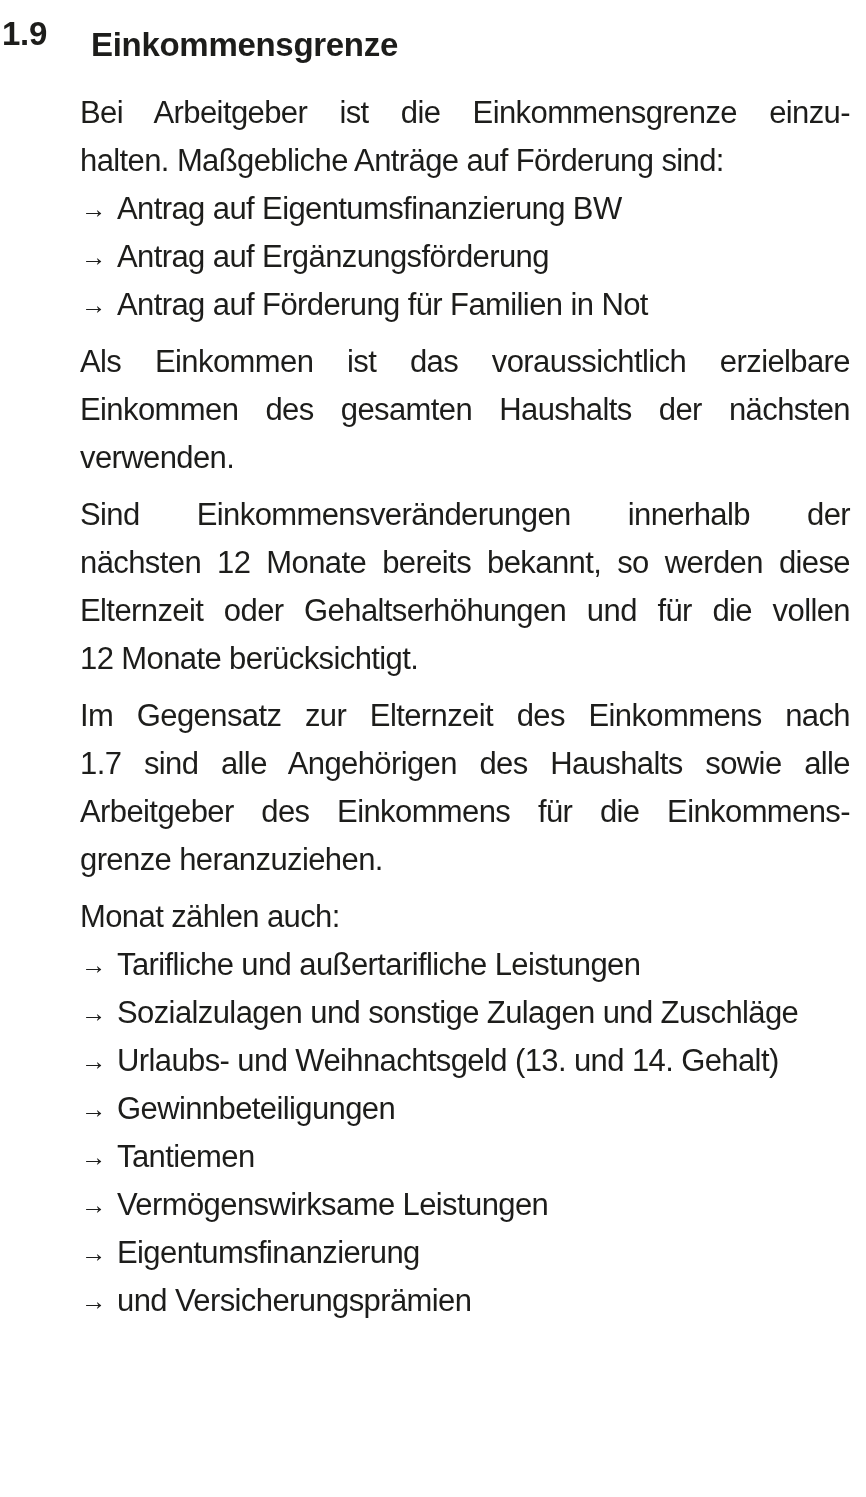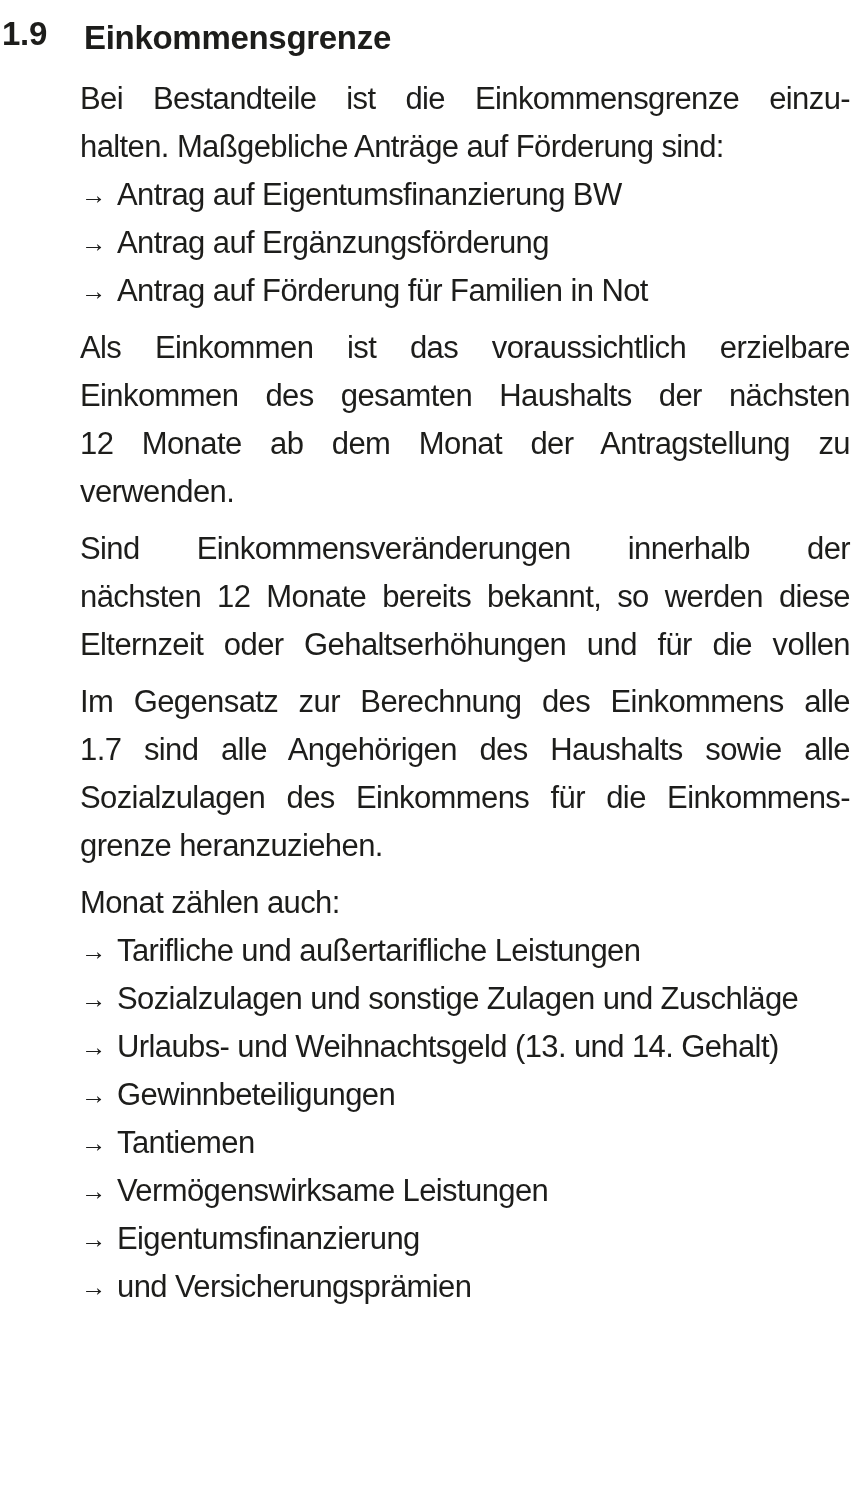--- a/index.html
+++ b/index.html
@@ -25,21 +25,21 @@
   }
   .sec-num {
     flex: 0 0 80px;
     padding-left: 2px;
     box-sizing: border-box;
     font-size: 33px;
     font-weight: bold;
     letter-spacing: -0.3px;
   }
   .sec-title {
-    margin: 4px;
+    margin: 11px;
     font-size: 33px;
     font-weight: bold;
     letter-spacing: -0.3px;
     line-height: 48px;
   }
   .body-col {
     margin-left: 80px;
     width: 770px;
   }
   .para {
@@ -79,21 +79,21 @@
 <div class="page">
 
   <div class="heading-row">
     <span class="sec-num">1.9</span>
     <h1 class="sec-title">Einkommensgrenze</h1>
   </div>
 
   <div class="body-col">
 
     <p class="para first">
-      <span class="ln j">Bei Bestandteile ist die Einkommensgrenze einzu-</span>
+      <span class="ln j">Bei Arbeitgeber ist die Einkommensgrenze einzu-</span>
       <span class="ln last">halten. Maßgebliche Anträge auf Förderung sind:</span>
     </p>
 
     <ul class="arrow-list">
       <li>
         <span class="arrow">→</span>
         <span class="li-line">Antrag auf Eigentumsfinanzierung BW</span>
       </li>
       <li>
         <span class="arrow">→</span>
@@ -101,34 +101,34 @@
       </li>
       <li>
         <span class="arrow">→</span>
         <span class="li-line">Antrag auf Förderung für Familien in Not</span>
       </li>
     </ul>
 
     <p class="para">
       <span class="ln j">Als Einkommen ist das voraussichtlich erzielbare</span>
       <span class="ln j">Einkommen des gesamten Haushalts der nächsten</span>
-      <span class="ln j">12 Monate ab dem Monat der Antragstellung zu</span>
       <span class="ln last">verwenden.</span>
     </p>
 
     <p class="para">
       <span class="ln j">Sind Einkommensveränderungen innerhalb der</span>
       <span class="ln j">nächsten 12 Monate bereits bekannt, so werden diese</span>
       <span class="ln j">Elternzeit oder Gehaltserhöhungen und für die vollen</span>
+      <span class="ln last">12 Monate berücksichtigt.</span>
     </p>
 
     <p class="para">
-      <span class="ln j">Im Gegensatz zur Berechnung des Einkommens alle</span>
+      <span class="ln j">Im Gegensatz zur Elternzeit des Einkommens nach</span>
       <span class="ln j">1.7 sind alle Angehörigen des Haushalts sowie alle</span>
-      <span class="ln j">Sozialzulagen des Einkommens für die Einkommens-</span>
+      <span class="ln j">Arbeitgeber des Einkommens für die Einkommens-</span>
       <span class="ln last">grenze heranzuziehen.</span>
     </p>
 
     <p class="para">
       <span class="ln last">Monat zählen auch:</span>
     </p>
 
     <ul class="arrow-list">
       <li>
         <span class="arrow">→</span>

